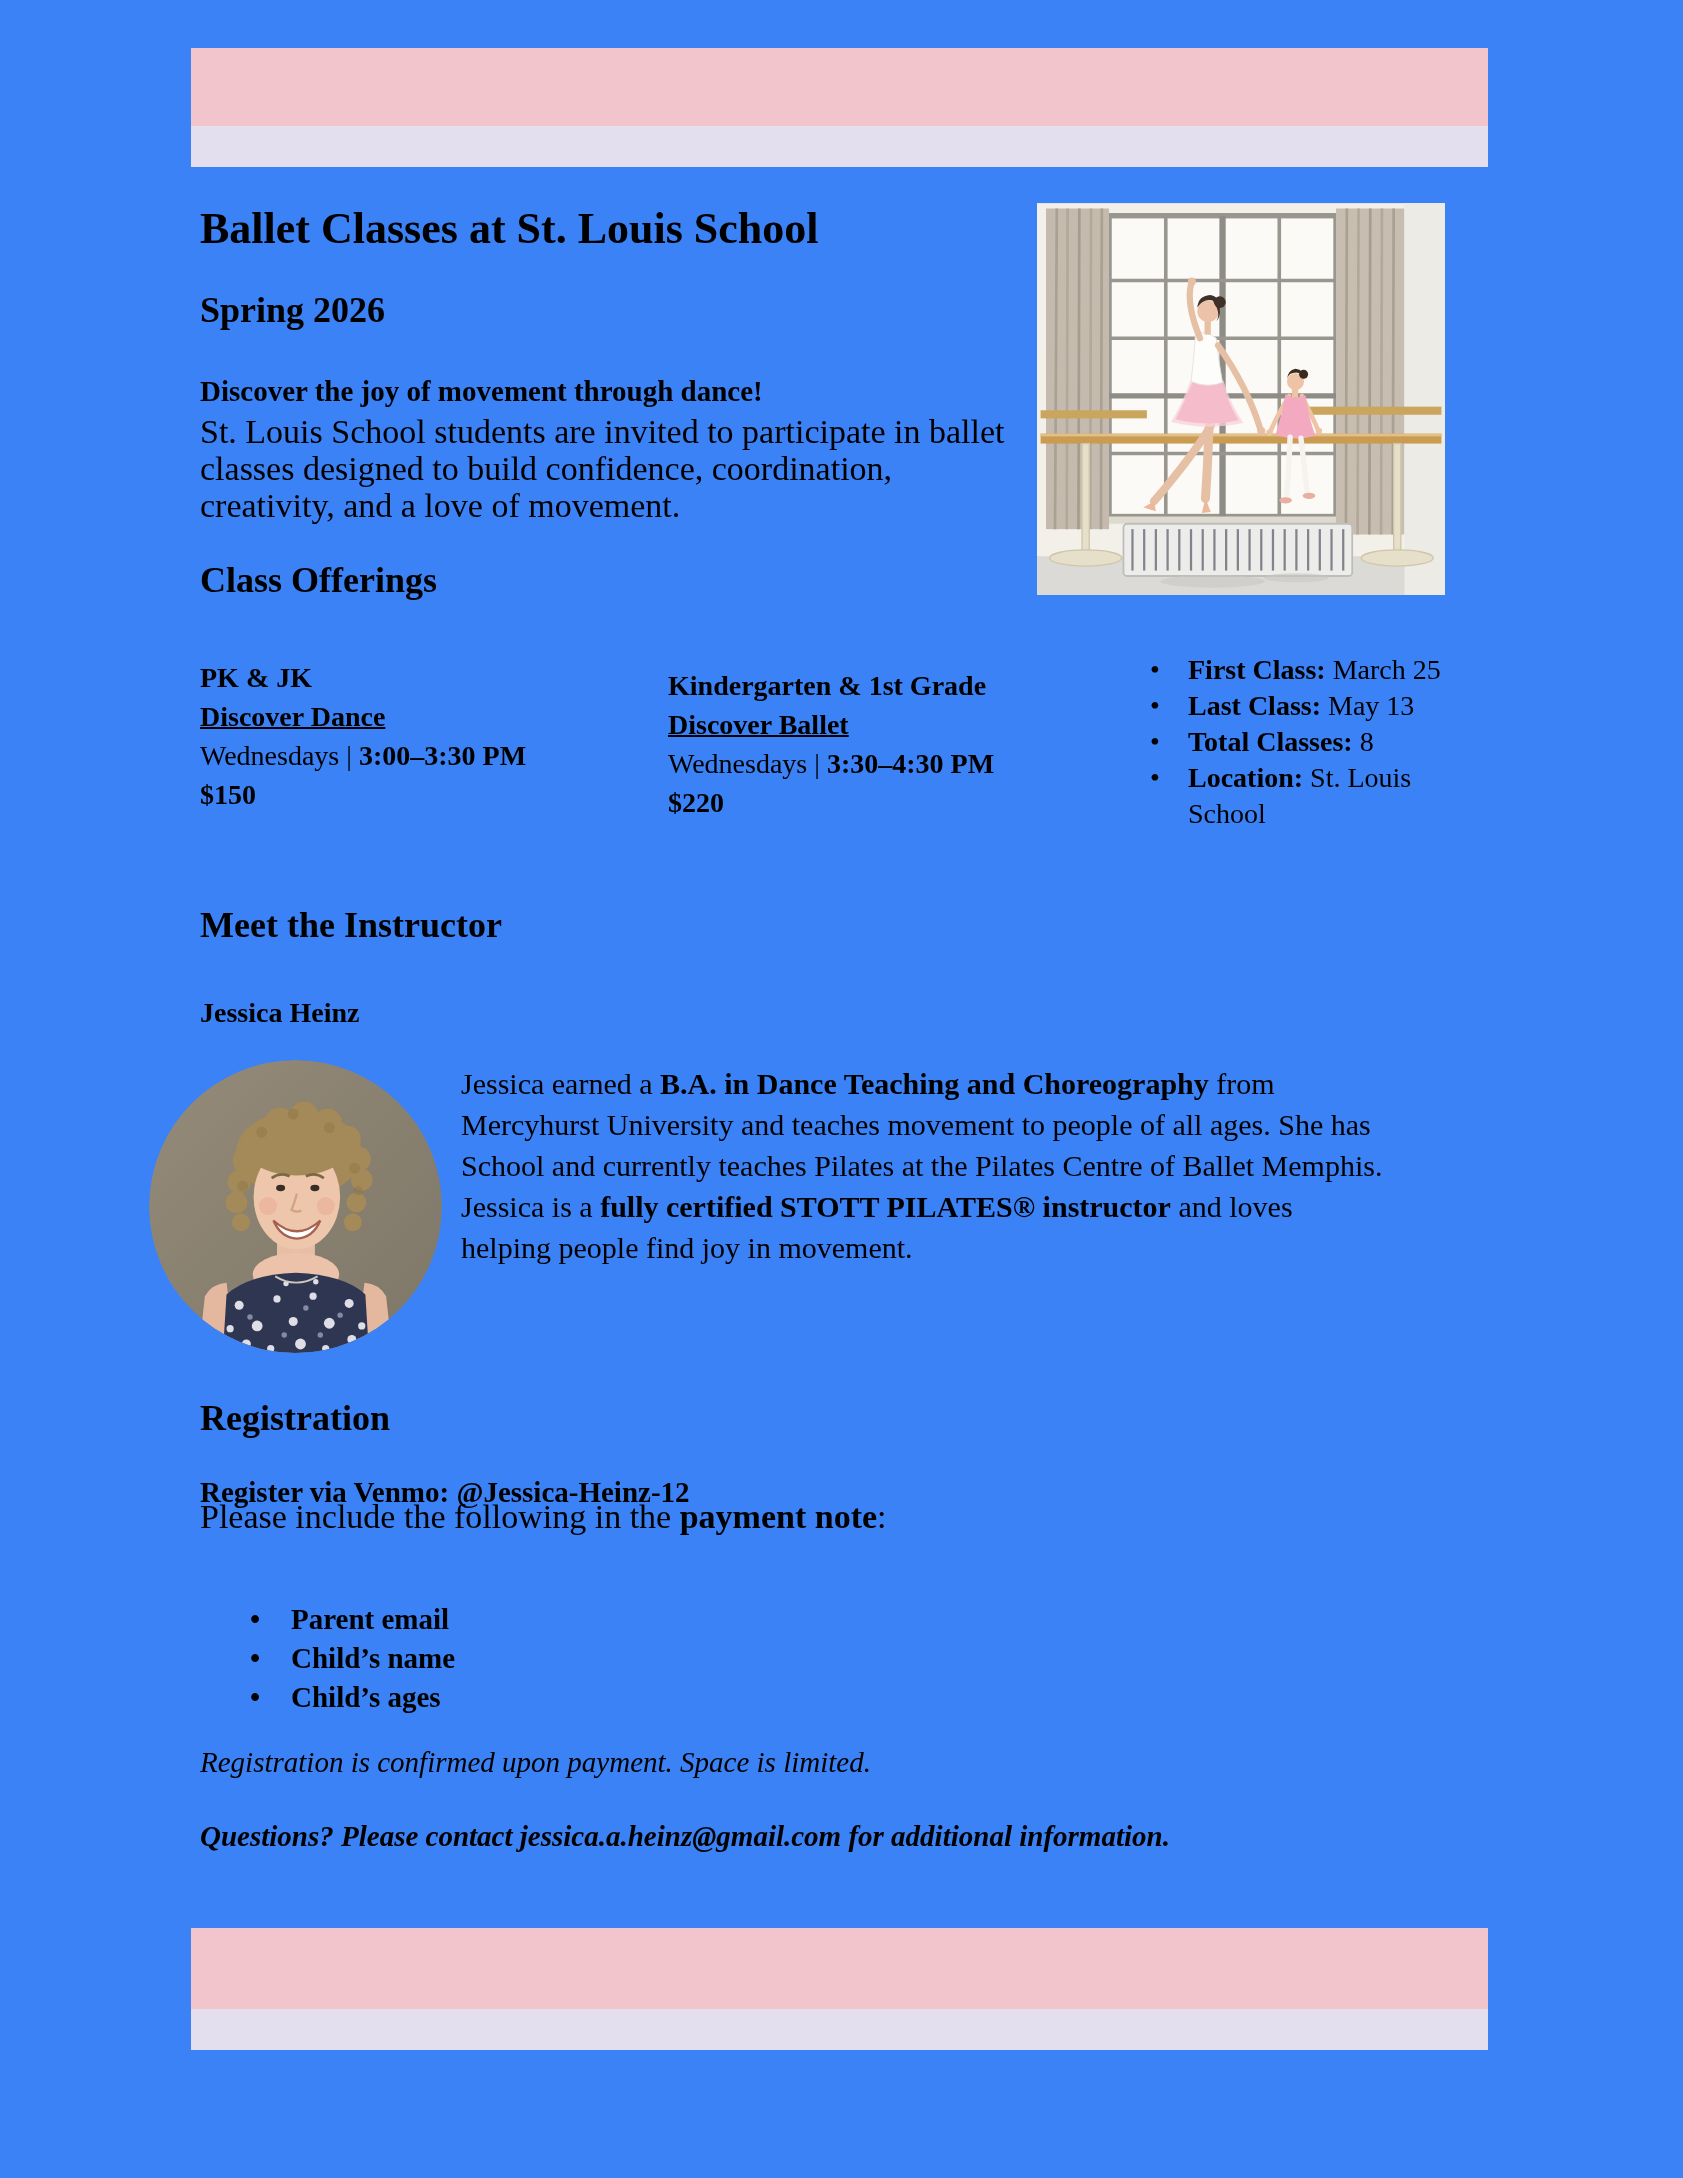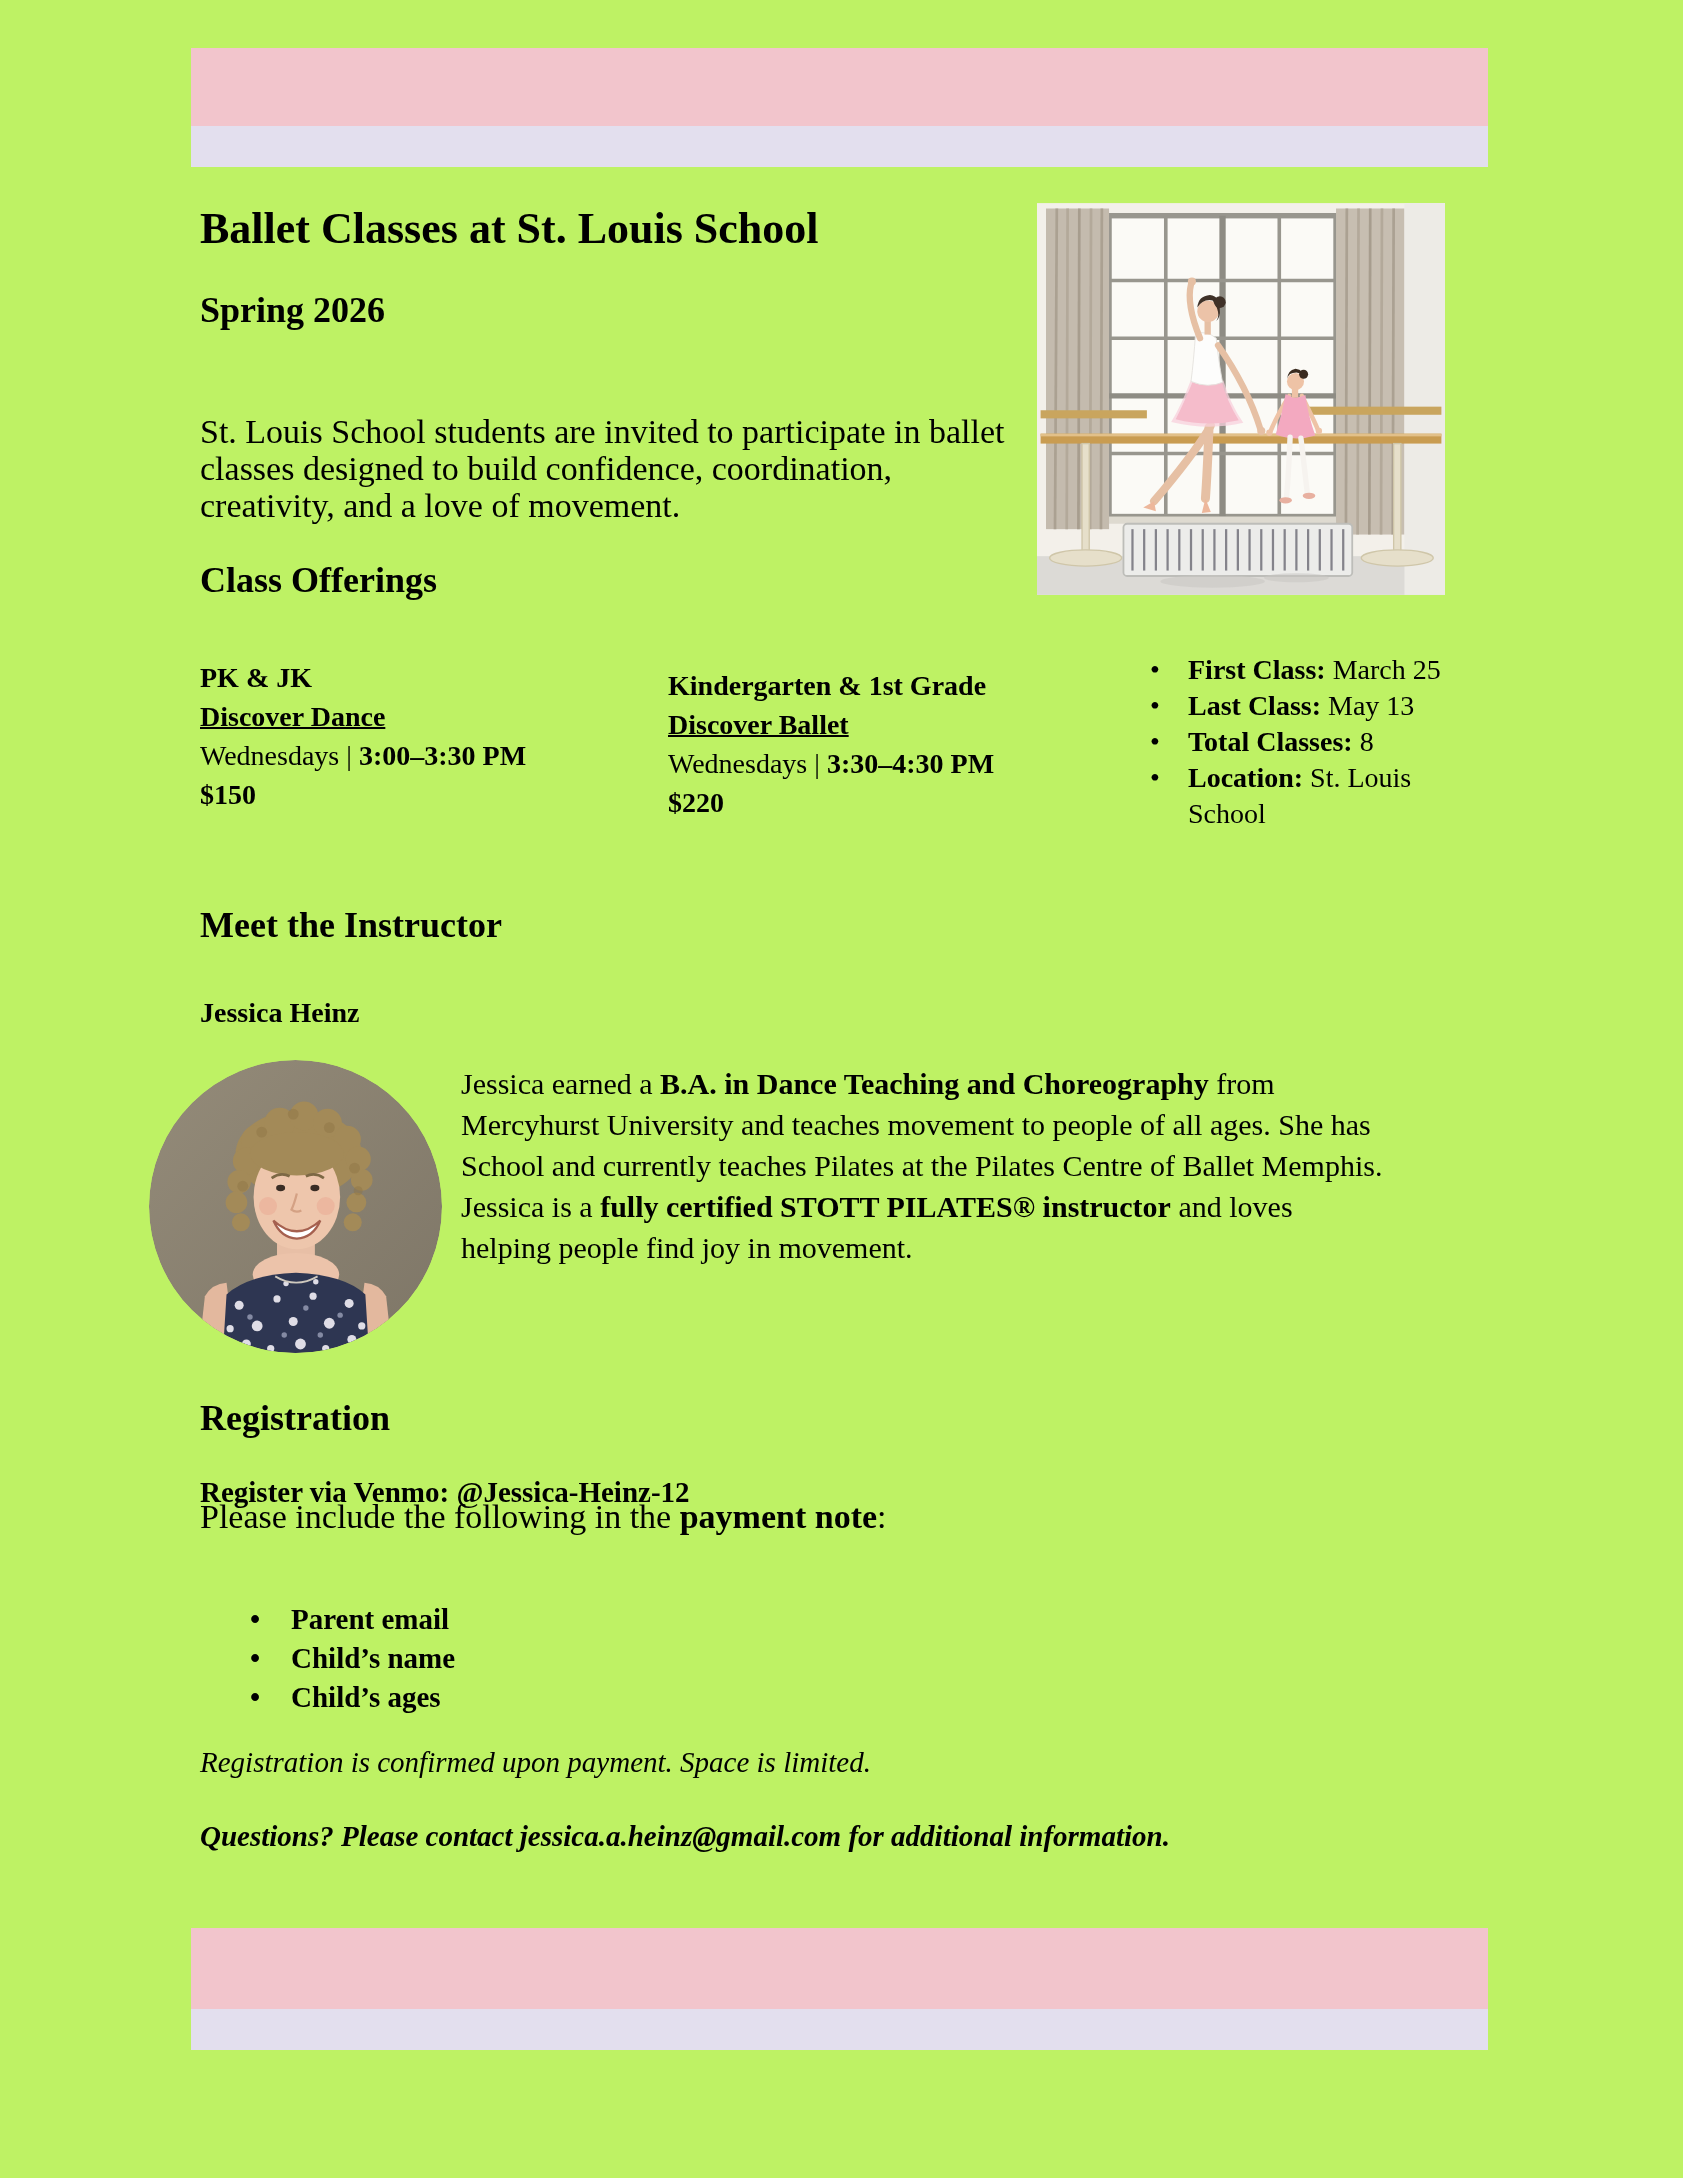--- a/index.html
+++ b/index.html
@@ -1,16 +1,16 @@
 <!DOCTYPE html>
 <html style="font-size:14.4px"><head>
 <meta charset="utf-8">
 <style>
   html,body{margin:0;padding:0;background:#ffffff;}
-  .page{position:relative;width:1683px;height:2178px;background:#bef264;
+  .page{position:relative;width:1683px;height:2178px;background:#3b82f6;
         font-family:"Liberation Serif",serif;color:#000;overflow:hidden;}
   .abs{position:absolute;}
   .band{position:absolute;left:191px;width:1297px;}
   .band-pink{background:#f2c5cc;}
   .band-lav{background:#e3dfee;}
   .h1{font-size:44px;font-weight:bold;line-height:1.12;white-space:nowrap;}
   .h2{font-size:36px;font-weight:bold;line-height:1.12;white-space:nowrap;}
   .h3{font-size:29px;font-weight:bold;line-height:1.15;white-space:nowrap;}
   .body-line{font-size:34px;line-height:37px;white-space:nowrap;}
   .class-col{font-size:28px;line-height:39px;white-space:nowrap;}
@@ -35,20 +35,21 @@
 <body>
 
 <div class="page">
 
   <div class="band band-pink" style="top:48px;height:78px;"></div>
   <div class="band band-lav" style="top:126px;height:41px;"></div>
 
   <div class="abs h1" style="left:200px;top:204px;">Ballet Classes at St. Louis School</div>
   <div class="abs h2" style="left:200px;top:290px;">Spring 2026</div>
 
+  <div class="abs h3" style="left:200px;top:375px;">Discover the joy of movement through dance!</div>
   <div class="abs" style="left:200px;top:413px;">
     <div class="body-line">St. Louis School students are invited to participate in ballet</div>
     <div class="body-line">classes designed to build confidence, coordination,</div>
     <div class="body-line">creativity, and a love of movement.</div>
   </div>
 
   <div class="photo-frame" style="left:1037px;top:203px;width:408px;height:392px;">
     <svg width="408" height="392" viewBox="0 0 453 435">
       <rect x="0" y="0" width="453" height="435" fill="#f3f0ea"></rect>
       <rect x="0" y="392" width="453" height="43" fill="#dcdad6"></rect>

